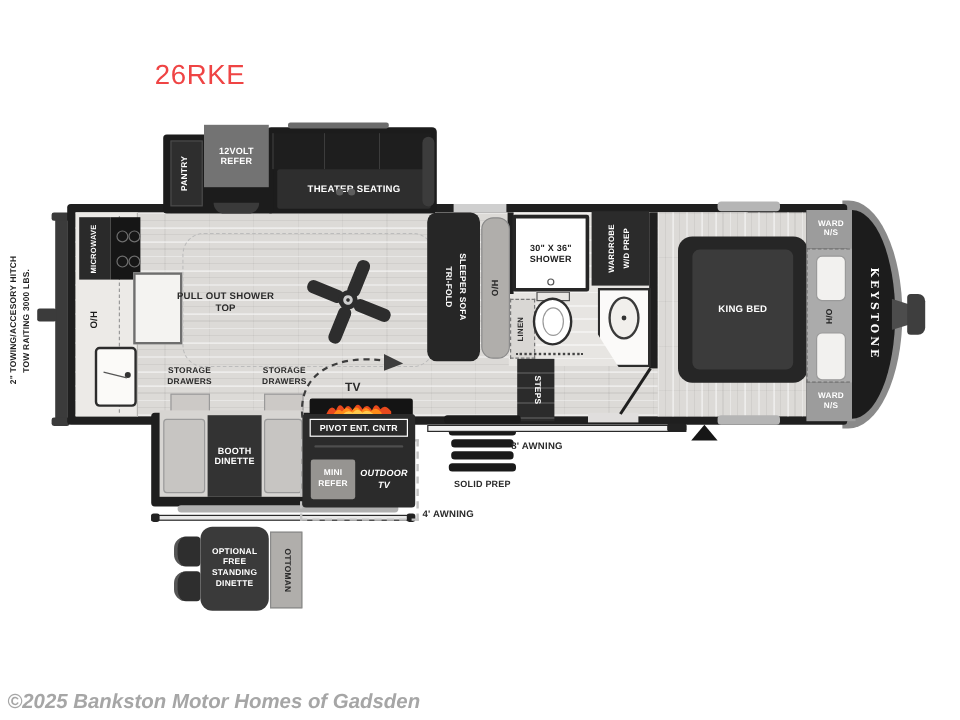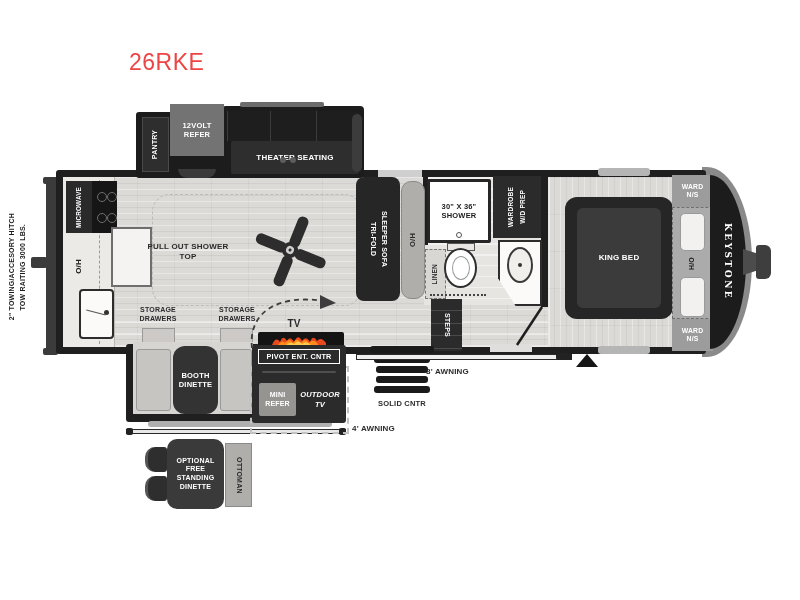--- a/index.html
+++ b/index.html
@@ -25,20 +25,21 @@
   .overlay{position:absolute;left:0;top:0;pointer-events:none;}
   .tri-up{width:0;height:0;border-left:11px solid transparent;border-right:11px solid transparent;
           border-bottom:13px solid #161616;}
 </style>
 </head>
 <body>
 
 <div id="canvas">
 
   <div class="abs" style="left:129px;top:49px;font-size:23px;color:#ef4444;letter-spacing:.5px;">26RKE</div>
+  <div class="abs" style="left:6px;top:575px;font-size:17px;font-weight:bold;font-style:italic;color:#a6a6a6;">©2025 Bankston Motor Homes of Gadsden</div>
 
   <div class="abs" style="left:46px;top:180px;width:10px;height:172px;background:#3b3b3b;border-radius:2px;"></div>
   <div class="abs" style="left:43px;top:177px;width:15px;height:7px;background:#3b3b3b;border-radius:2px;"></div>
   <div class="abs" style="left:43px;top:348px;width:15px;height:7px;background:#3b3b3b;border-radius:2px;"></div>
   <div class="abs" style="left:31px;top:257px;width:16px;height:11px;background:#3b3b3b;border-radius:2px;"></div>
   <div class="abs cc" style="left:2px;top:196px;width:32px;height:142px;gap:2px;display:flex;flex-direction:row;align-items:center;justify-content:center;">
     <span class="vup lbl" style="font-size:7px;white-space:nowrap;color:#1c1c1c;">2" TOWING/ACCESORY HITCH</span>
     <span class="vup lbl" style="font-size:7px;white-space:nowrap;color:#1c1c1c;">TOW RAITING 3000 LBS.</span>
   </div>
 
@@ -144,21 +145,21 @@
   <div class="abs" style="left:430px;top:294px;width:56px;height:0;border-top:2px dotted #444;"></div>
 
   <div class="abs cc" style="left:431px;top:299px;width:31px;height:52px;background:repeating-linear-gradient(180deg,#2b2b2b 0 11px,#4a4a4a 11px 12.5px);">
     <span class="vdn wlbl" style="font-size:7px;">STEPS</span>
   </div>
 
   <div class="abs" style="left:126px;top:344px;width:134px;height:78px;background:#1f1f1f;border-radius:3px;"></div>
   <div class="abs" style="left:133px;top:342px;width:120px;height:72px;background:#d7d5d2;"></div>
   <div class="abs" style="left:136px;top:349px;width:35px;height:62px;background:#c7c5c2;border:1px solid #9a9a9a;border-radius:3px;"></div>
   <div class="abs" style="left:220px;top:349px;width:32px;height:62px;background:#c7c5c2;border:1px solid #9a9a9a;border-radius:3px;"></div>
-  <div class="abs cc" style="left:173px;top:346px;width:45px;height:68px;background:#333;border-radius:12px;">
+  <div class="abs cc" style="left:173px;top:346px;width:45px;height:68px;background:#333;border-radius:0;">
     <span class="wlbl" style="font-size:7.5px;width:40px;">BOOTH DINETTE</span>
   </div>
   <div class="abs" style="left:148px;top:421px;width:184px;height:6px;background:#b0b0b0;border-radius:3px;"></div>
 
   <div class="abs" style="left:126px;top:429px;width:220px;height:5px;background:#e8e8e8;border:1px solid #2a2a2a;"></div>
   <div class="abs" style="left:126px;top:428px;width:7px;height:7px;background:#222;border-radius:2px;"></div>
   <div class="abs" style="left:339px;top:428px;width:7px;height:7px;background:#222;border-radius:2px;"></div>
   <div class="abs lbl" style="left:352px;top:424px;font-size:8px;white-space:nowrap;">4' AWNING</div>
 
   <div class="abs" style="left:145px;top:447px;width:22px;height:25px;background:#2e2e2e;border-radius:10px 3px 3px 10px;border-left:3px solid #555;"></div>
@@ -190,21 +191,21 @@
     <span class="wlbl" style="font-size:7.5px;width:44px;">OUTDOOR TV</span>
   </div>
 
   <div class="abs" style="left:374px;top:346px;width:56px;height:50px;">
     <div class="abs" style="left:-4px;top:0;width:64px;height:7px;background:#1a1a1a;border-radius:3px;"></div>
     <div class="abs" style="left:0;top:10px;width:56px;height:7px;background:#1a1a1a;border-radius:3px;"></div>
     <div class="abs" style="left:2px;top:20px;width:52px;height:7px;background:#1a1a1a;border-radius:3px;"></div>
     <div class="abs" style="left:2px;top:30px;width:52px;height:7px;background:#1a1a1a;border-radius:3px;"></div>
     <div class="abs" style="left:0;top:40px;width:56px;height:7px;background:#1a1a1a;border-radius:3px;"></div>
   </div>
-  <div class="abs lbl" style="left:366px;top:399px;width:72px;font-size:7.5px;">SOLID CNTR</div>
+  <div class="abs lbl" style="left:366px;top:399px;width:72px;font-size:7.5px;">SOLID PREP</div>
   <div class="abs" style="left:356px;top:354px;width:216px;height:6px;background:#f0f0f0;border:1px solid #2a2a2a;"></div>
   <div class="abs" style="left:556px;top:353px;width:16px;height:7px;background:#222;border-radius:2px;"></div>
   <div class="abs tri-up" style="left:576px;top:354px;"></div>
   <div class="abs lbl" style="left:426px;top:367px;font-size:8px;white-space:nowrap;">8' AWNING</div>
 
   <div class="abs cc" style="left:565px;top:197px;width:108px;height:122px;background:#262626;border-radius:12px;">
     <div class="abs" style="left:12px;top:11px;width:84px;height:100px;background:#3b3b3b;border-radius:6px;"></div>
     <span class="wlbl" style="position:relative;font-size:8px;white-space:nowrap;">KING BED</span>
   </div>
   <div class="abs cc" style="left:672px;top:175px;width:41px;height:32px;background:#9c9c9c;">

